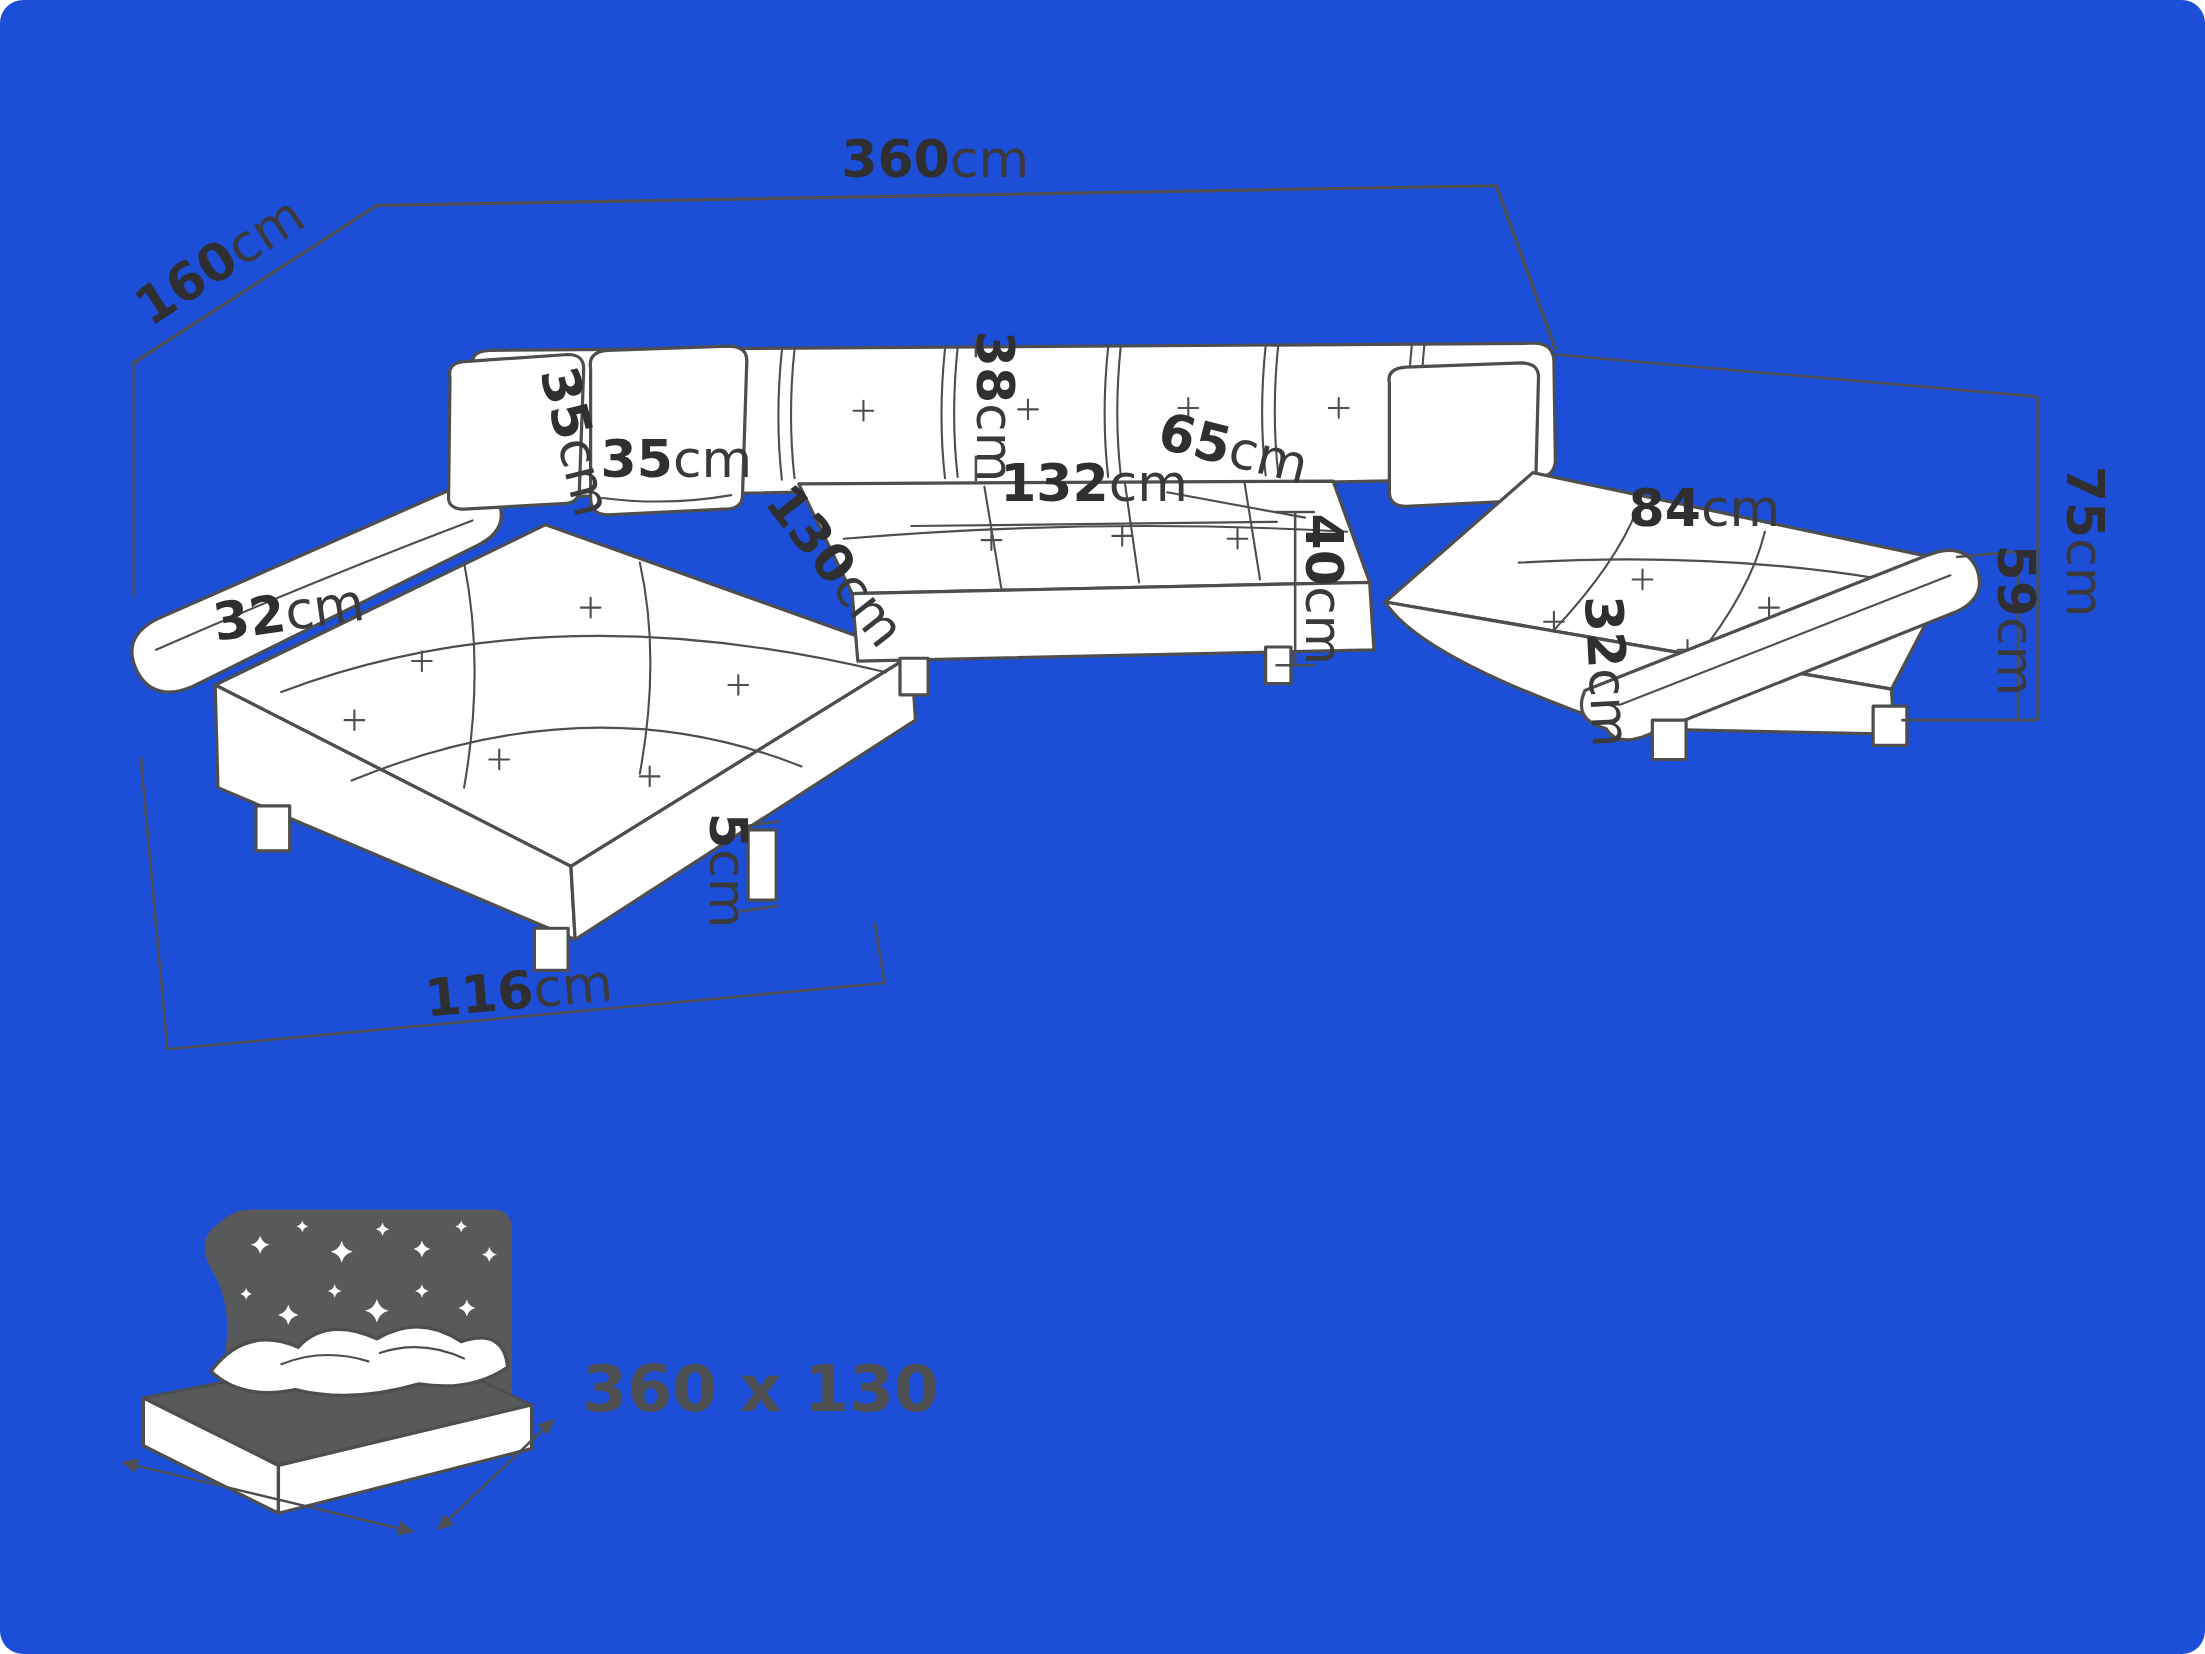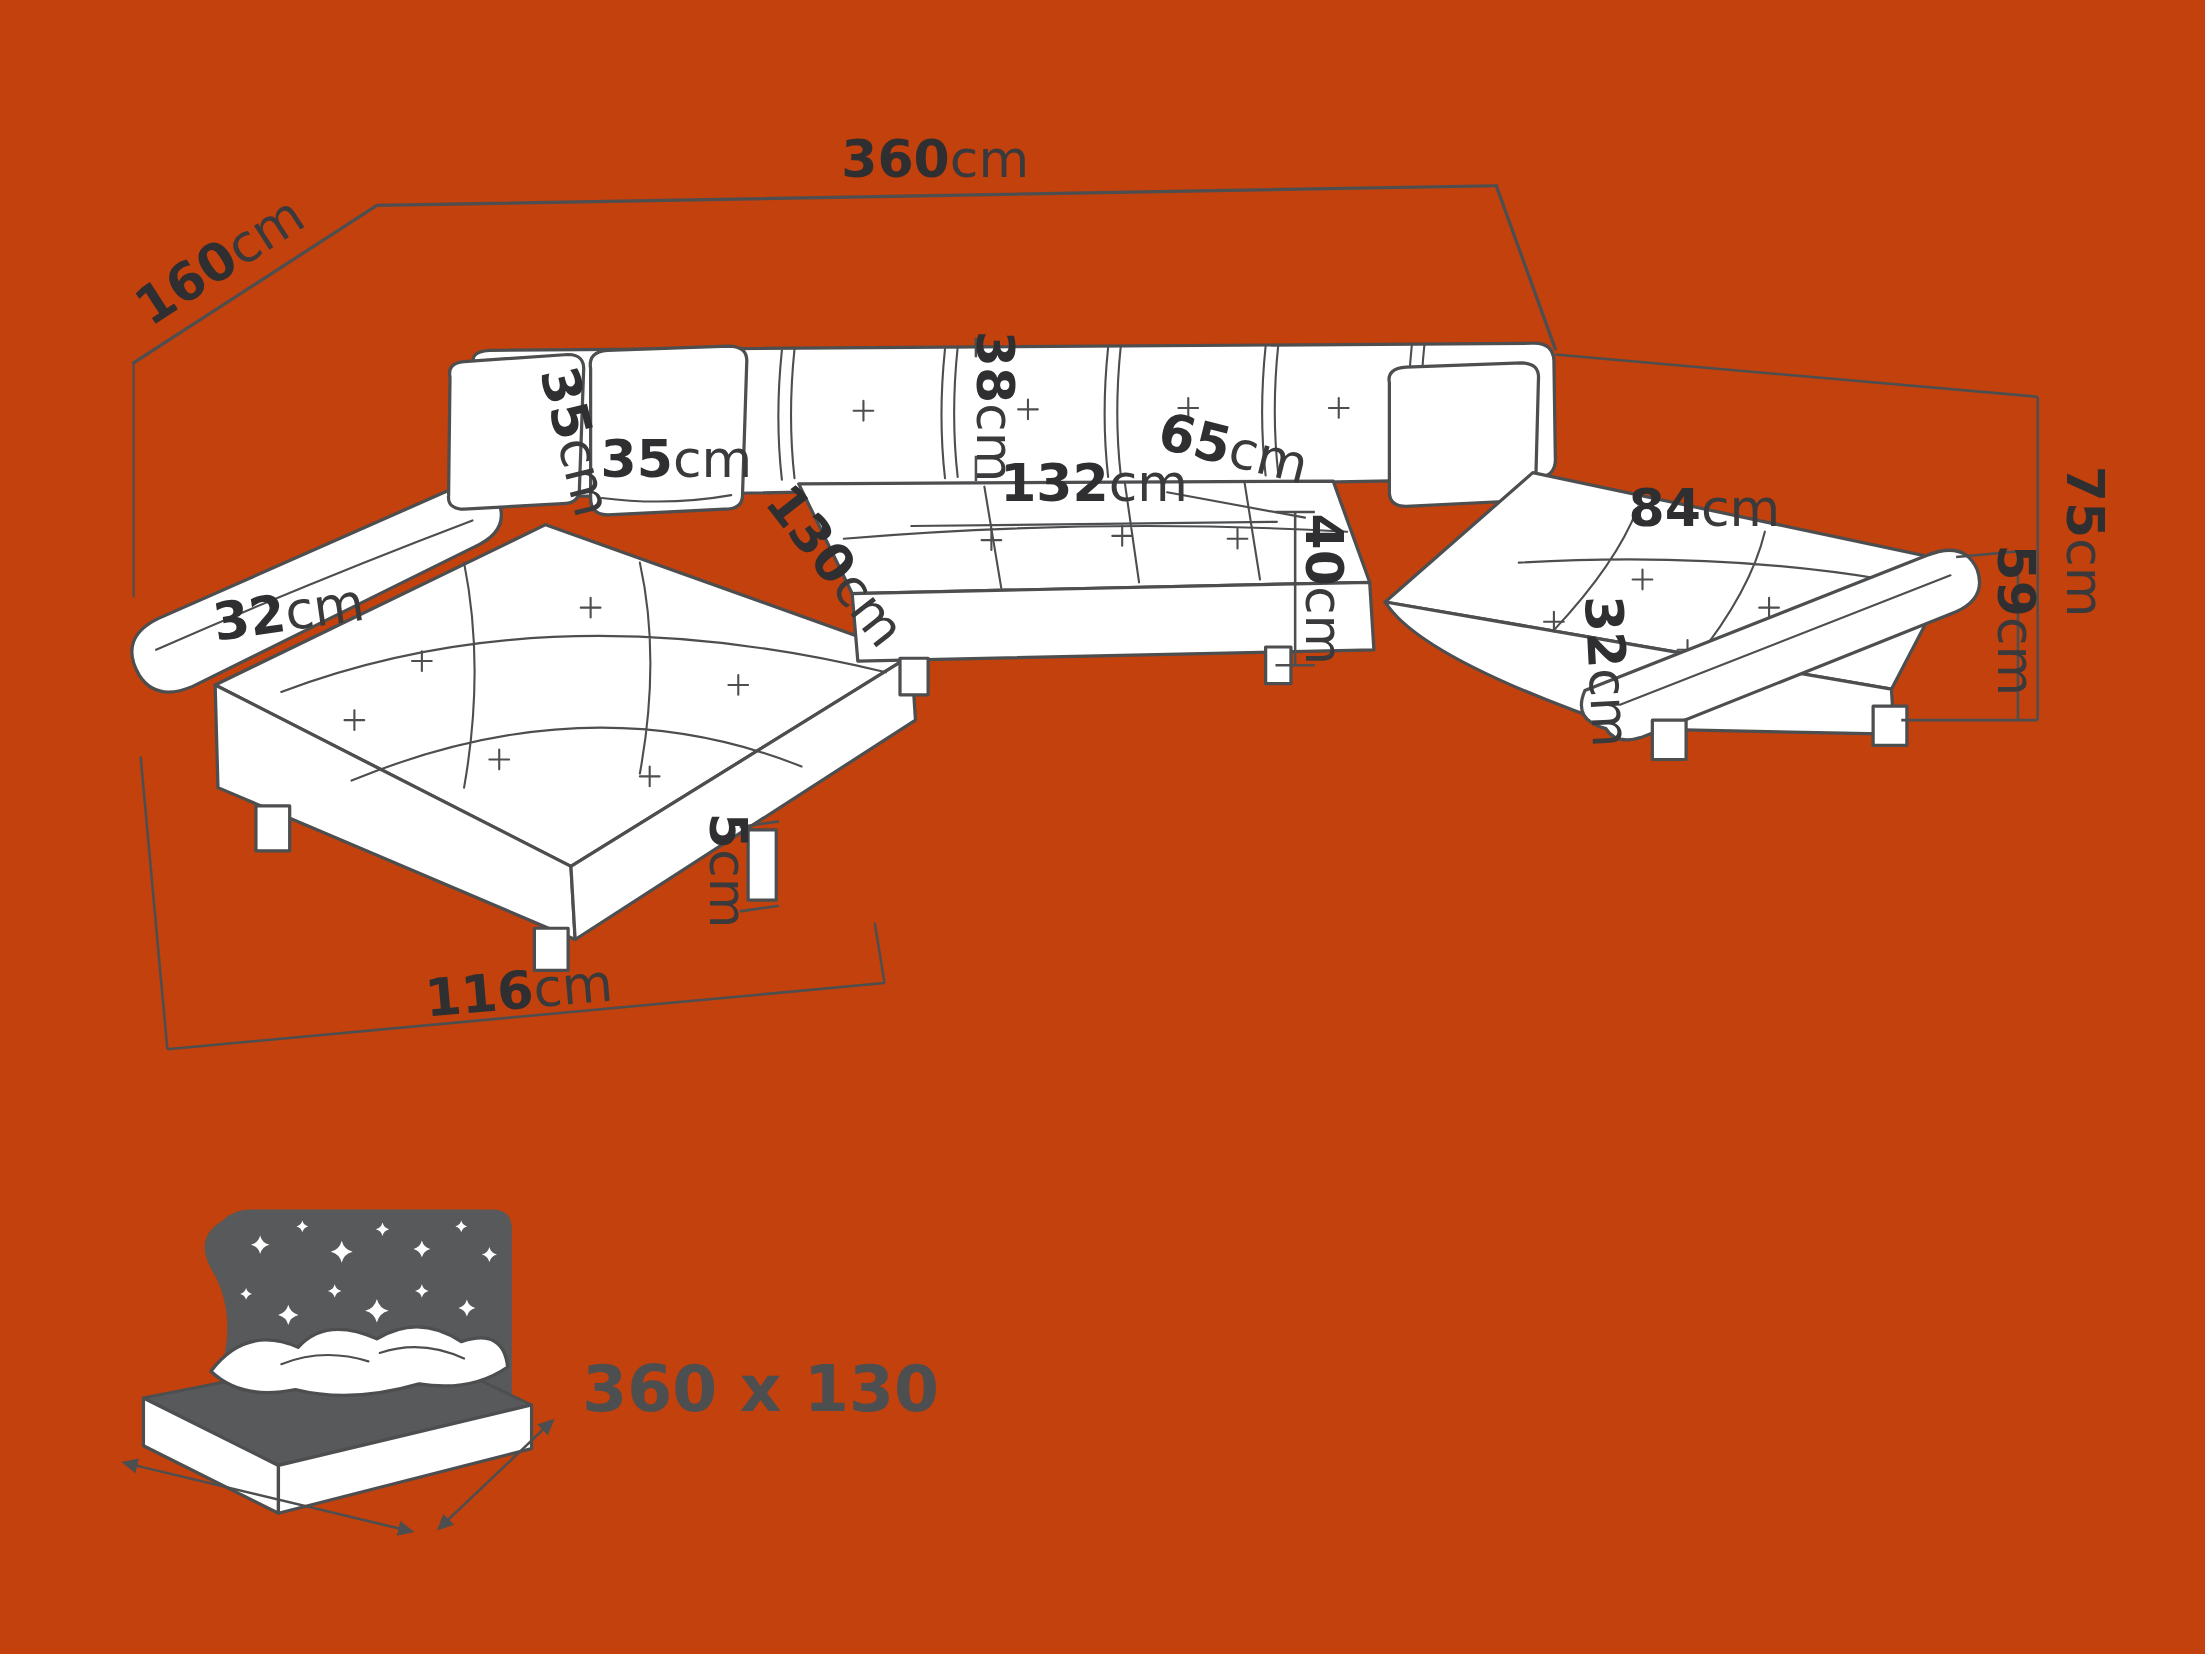--- a/index.html
+++ b/index.html
@@ -1,16 +1,16 @@
 <!DOCTYPE html>
 <html style="font-size:13.3px"><head>
 <meta charset="utf-8">
 <style>
   html, body { margin: 0; padding: 0; background: #ffffff; }
-  .canvas { width: 2205px; height: 1654px; position: relative; background: #c2410c; overflow: hidden; }
+  .canvas { width: 2205px; height: 1654px; position: relative; background: #1d4ed8; overflow: hidden; border-radius: 23px; }
   svg { display: block; }
   .s    { stroke: #4d4e50; fill: none;    stroke-width: 2.3; stroke-linecap: round; stroke-linejoin: round; }
   .sw   { stroke: #4d4e50; fill: #ffffff; stroke-width: 2.3; stroke-linecap: round; stroke-linejoin: round; }
   .thin { stroke: #4d4e50; fill: none;    stroke-width: 1.5; stroke-linecap: round; stroke-linejoin: round; }
   .dimline { stroke: #4d4e50; fill: none; stroke-width: 1.8; stroke-linecap: butt; }
   .darkfill { fill: #58595b; stroke: none; }
   .darkfill-stroked { fill: #58595b; stroke: #4d4e50; stroke-width: 2; stroke-linejoin: round; }
   .dim { font-family: "DejaVu Sans", sans-serif; font-size: 37px; font-weight: 700; fill: #2f2f31; text-anchor: middle; }
   .dim .unit { font-weight: 400; fill: #3a3a3c; }
   .bedsize { font-family: "DejaVu Sans", sans-serif; font-size: 46px; font-weight: 700; fill: #4d4e50; text-anchor: start; }

